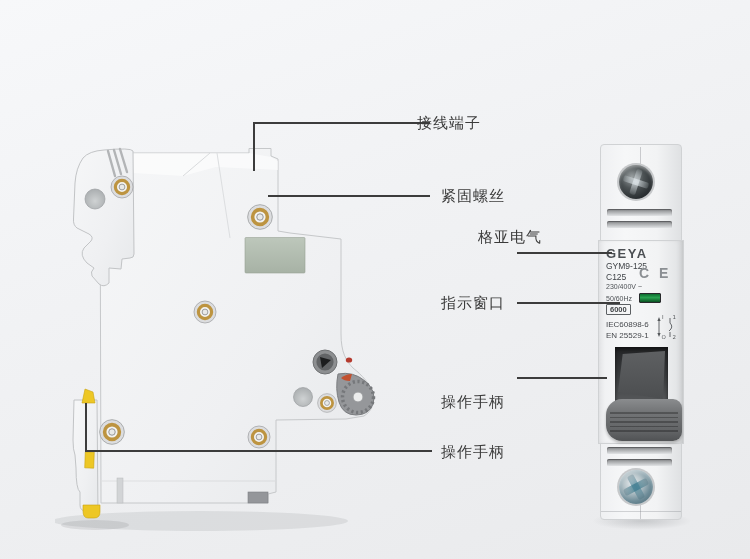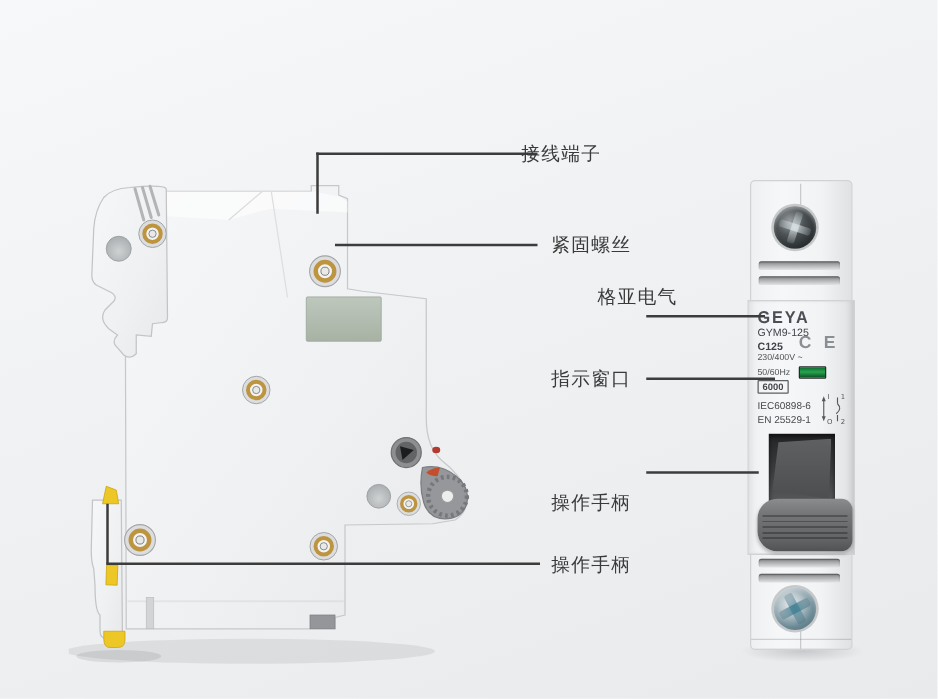--- a/index.html
+++ b/index.html
@@ -41,21 +41,21 @@
     background:radial-gradient(circle at 40% 38%,#e8ecee 0%,#b9c6cb 30%,#6f8d99 62%,#3f5c68 100%);}
   #screw-bot::before{width:26px;height:7px;transform:translate(-50%,-50%) rotate(-28deg);
     background:linear-gradient(90deg,rgba(40,80,95,.2),rgba(54,120,140,.8),rgba(40,80,95,.2));}
   #screw-bot::after{width:7px;height:26px;transform:translate(-50%,-50%) rotate(-28deg);
     background:linear-gradient(180deg,rgba(40,80,95,.2),rgba(70,130,150,.75),rgba(40,80,95,.2));}
   
   #fb-panel{position:absolute;left:0;top:96px;width:86px;height:106px;}
   .pp{position:absolute;white-space:nowrap;color:#44474b;}
   #brand-logo{left:8px;top:6px;font-size:13px;font-weight:800;letter-spacing:1.5px;color:#4b4f53;transform:scaleY(1.05);}
   #model{left:8px;top:21px;font-size:8.5px;font-weight:normal;color:#3f4347;text-align:right;}
-  #curve{left:8px;top:32px;font-size:8.5px;font-weight:bold;color:#3f4347;}
+  #curve{left:8px;top:32px;font-size:8.5px;font-weight:normal;color:#3f4347;}
   #voltage{left:8px;top:43px;font-size:7px;color:#4e5256;}
   #freq-row{left:8px;top:53px;display:flex;align-items:center;}
   #freq{font-size:7px;color:#4e5256;}
   #indicator-window{width:20px;height:8px;margin-left:7px;border:1.5px solid #27292b;border-radius:1px;
     background:linear-gradient(180deg,#0c6b2e 0%,#2aa351 45%,#0a5122 100%);}
   #capacity-box{left:8px;top:64px;font-size:7.5px;font-weight:bold;color:#44474a;border:1px solid #5c6063;border-radius:1px;padding:0 3px;line-height:9px;}
   #std-iec{left:8px;top:80px;font-size:8px;color:#46494d;}
   #std-en{left:8px;top:91px;font-size:8px;color:#46494d;}
   #ce-mark{left:41px;top:25px;font-size:14px;font-weight:800;letter-spacing:3px;color:#8b8f93;}
   #circuit-symbol{left:56px;top:72px;}

